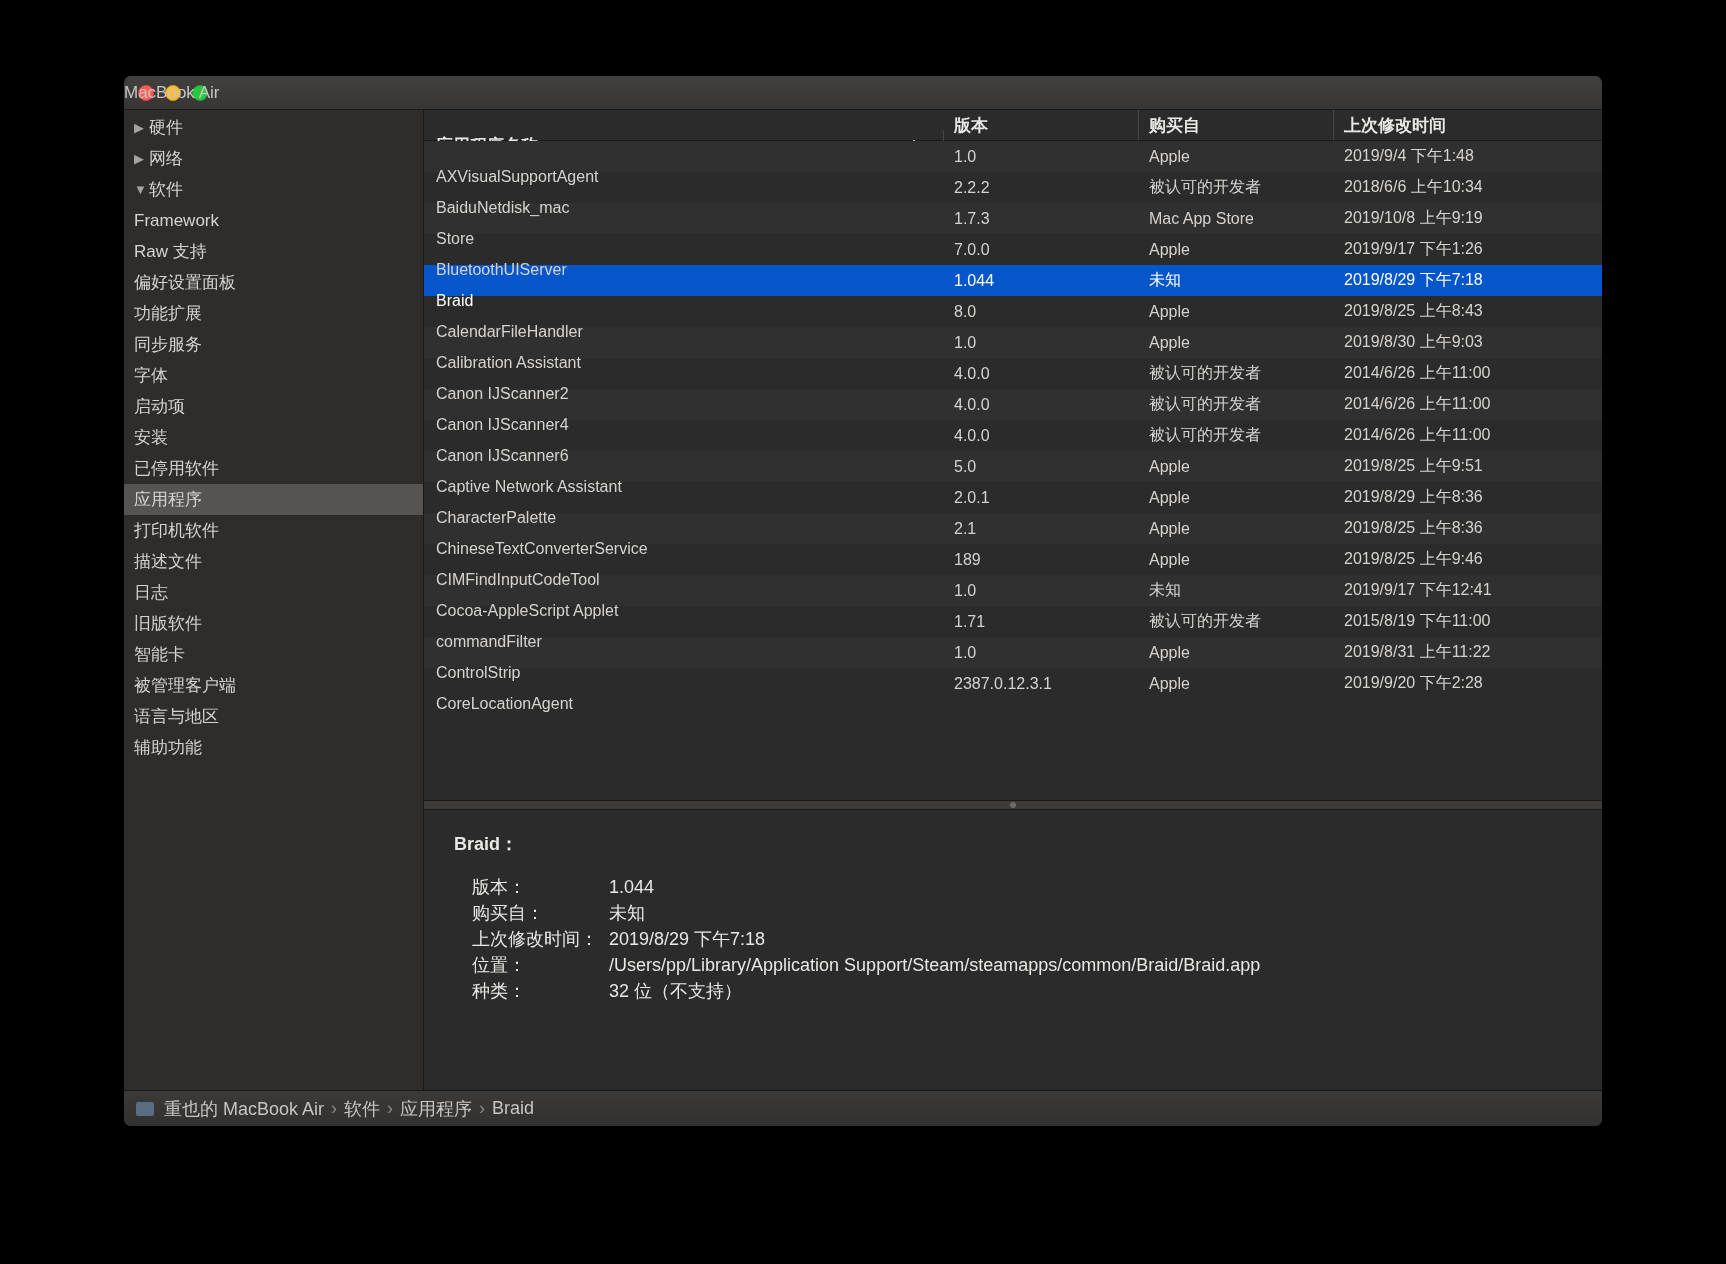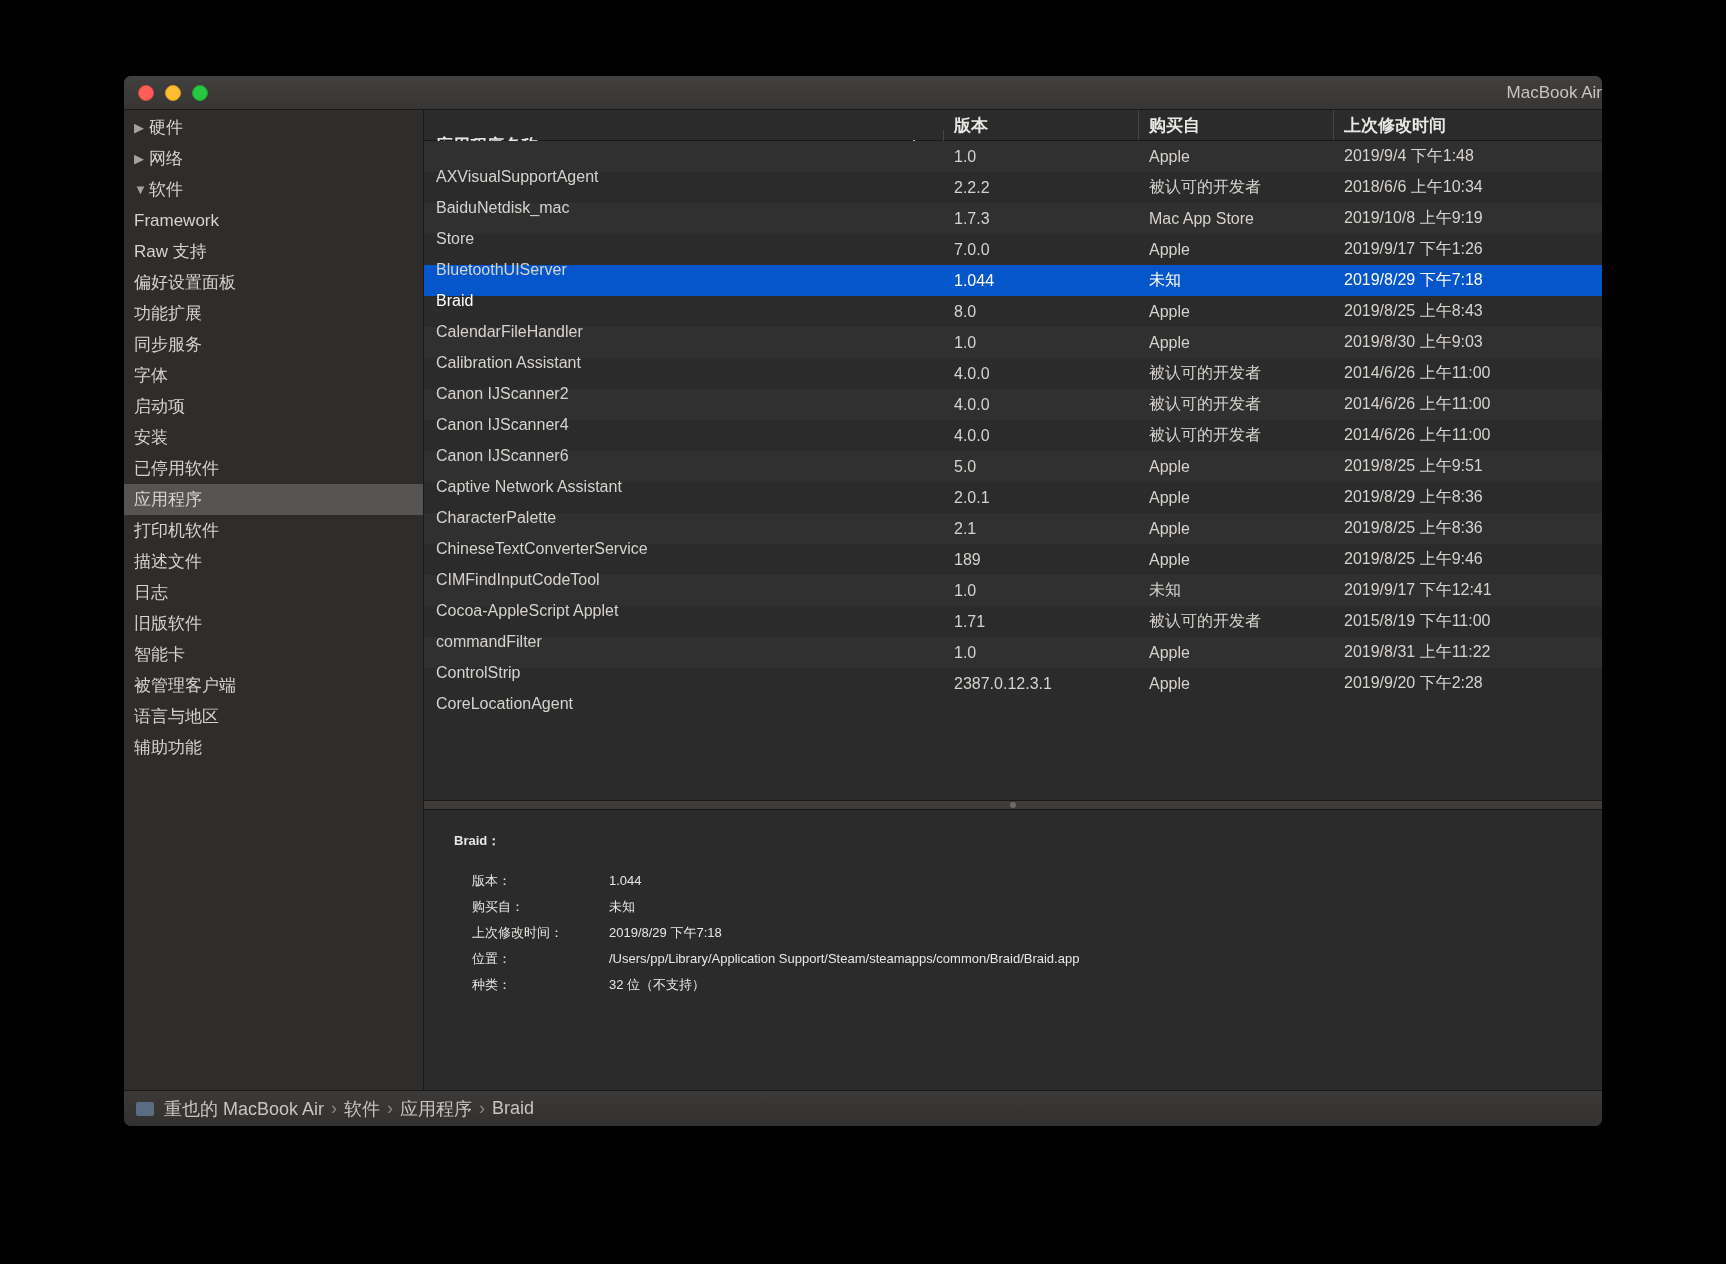--- a/index.html
+++ b/index.html
@@ -29,21 +29,21 @@
     display: flex;
     align-items: center;
     position: relative;
     border-bottom: 1px solid #1a1a1a;
   }
   .traffic { display: flex; gap: 11px; padding-left: 14px; }
   .tl { width: 16px; height: 16px; border-radius: 50%; }
   .tl.red { background: #ff5f57; border: 1px solid #e0443e; }
   .tl.yellow { background: #febc2e; border: 1px solid #d89d22; }
   .tl.green { background: #28c840; border: 1px solid #1fa32f; }
-  .title { position: absolute; left: 0; right: 0; text-align: right; font-size: 17px; color: #c7c4c1; pointer-events: none; }
+  .title { position: absolute; left: 0; right: 0; text-align: left; font-size: 17px; color: #c7c4c1; pointer-events: none; }
   .body { display: flex; height: 980px; }
   .sidebar {
     width: 300px;
     background: #2e2d2c;
     border-right: 1px solid #191919;
     overflow-y: auto;
     padding-top: 2px;
     font-size: 17px;
     color: #d6d3cf;
   }
@@ -69,21 +69,21 @@
   .th-sep { border-right: 1px solid #474645; height: 100%; display:flex; align-items:center;}
   .sort-caret { font-size: 12px; color: #c9c6c3; margin-right: 4px; }
   .table-body { flex: 1; overflow-y: auto; font-size: 16px; }
   .row { display: flex; height: 31px; align-items: center; color: #d6d3cf; }
   .row.even { background: #313030; }
   .row.odd { background: #2b2b2b; }
   .row.selected { background: #0656cb; color: #fff; }
   .row > div { overflow: hidden; white-space: nowrap; text-overflow: ellipsis; }
   .splitter { height: 10px; background: #3d3c3b; border-top: 1px solid #191919; border-bottom: 1px solid #191919; display:flex; justify-content:center; align-items:center;}
   .splitter .dot { width: 6px; height: 6px; background: #6c6b69; border-radius: 50%; }
-  .detail { padding: 22px 30px; font-size: 13px; color: #e9e7e4; height: 280px;}
+  .detail { padding: 22px 30px; font-size: 18px; color: #e9e7e4; height: 280px;}
   .detail-title { font-weight: 700; margin-bottom: 18px; }
   .detail-row { display: flex; line-height: 26px; }
   .detail-label { width: 155px; padding-left: 18px; text-align:left;}
   .detail-value { flex: 1; }
   .footer {
     height: 36px;
     background: linear-gradient(#3b3a39,#323130);
     border-top: 1px solid #191919;
     display: flex;
     align-items: center;

